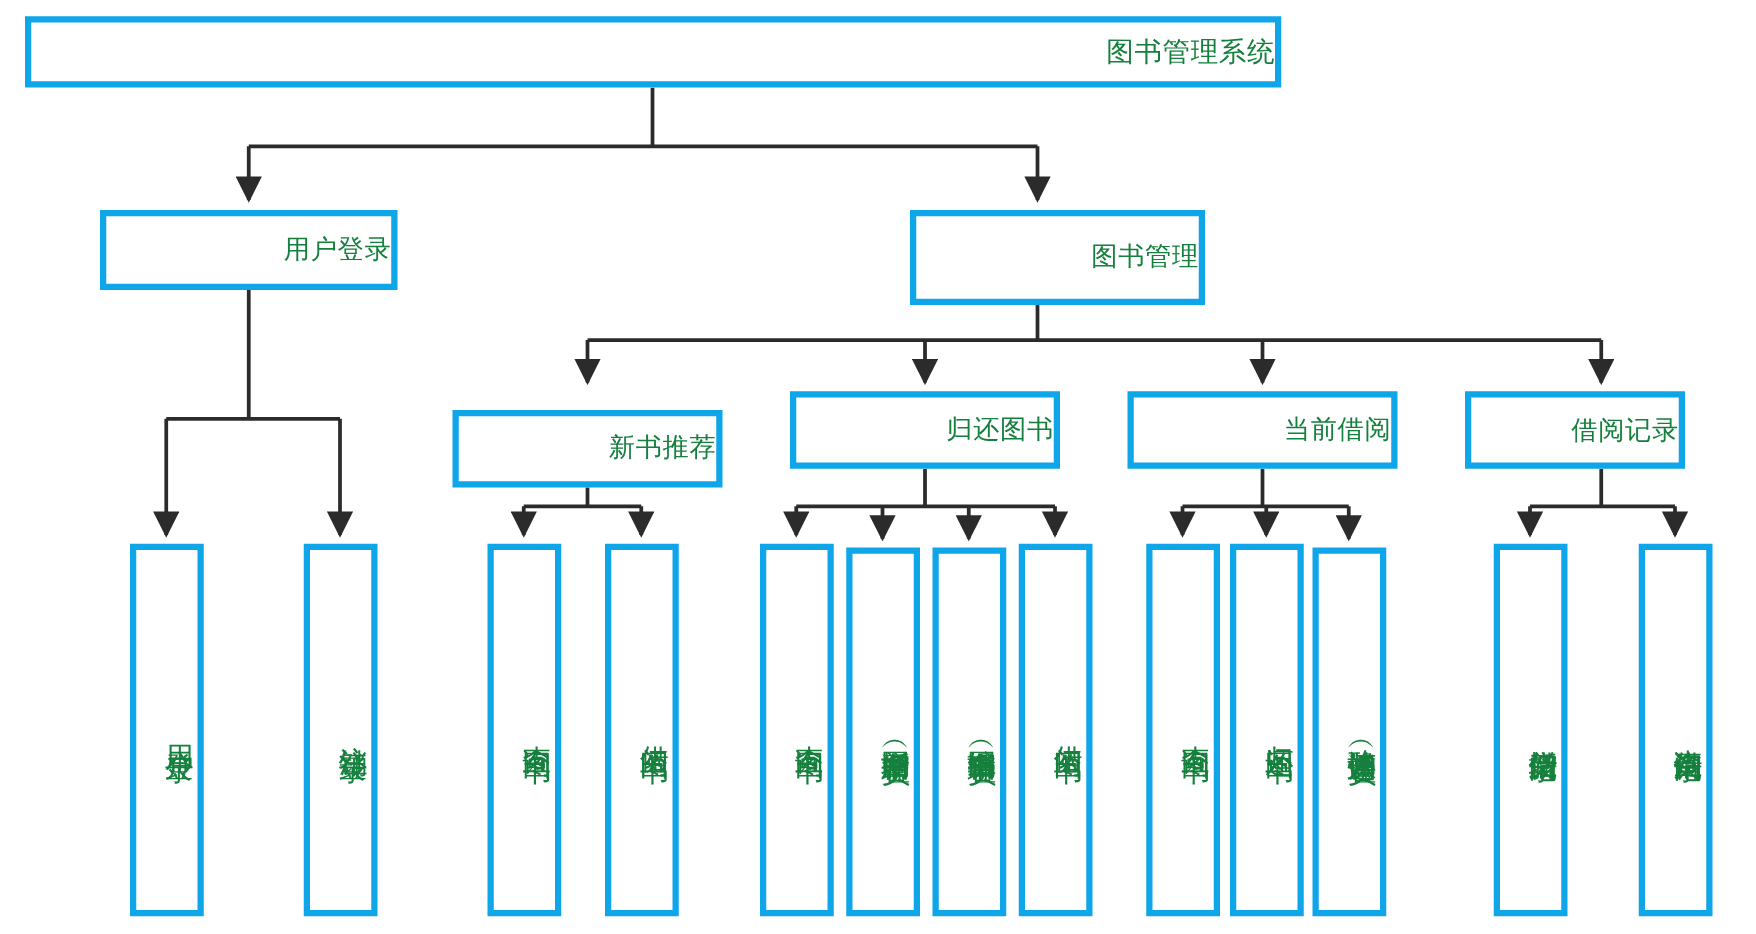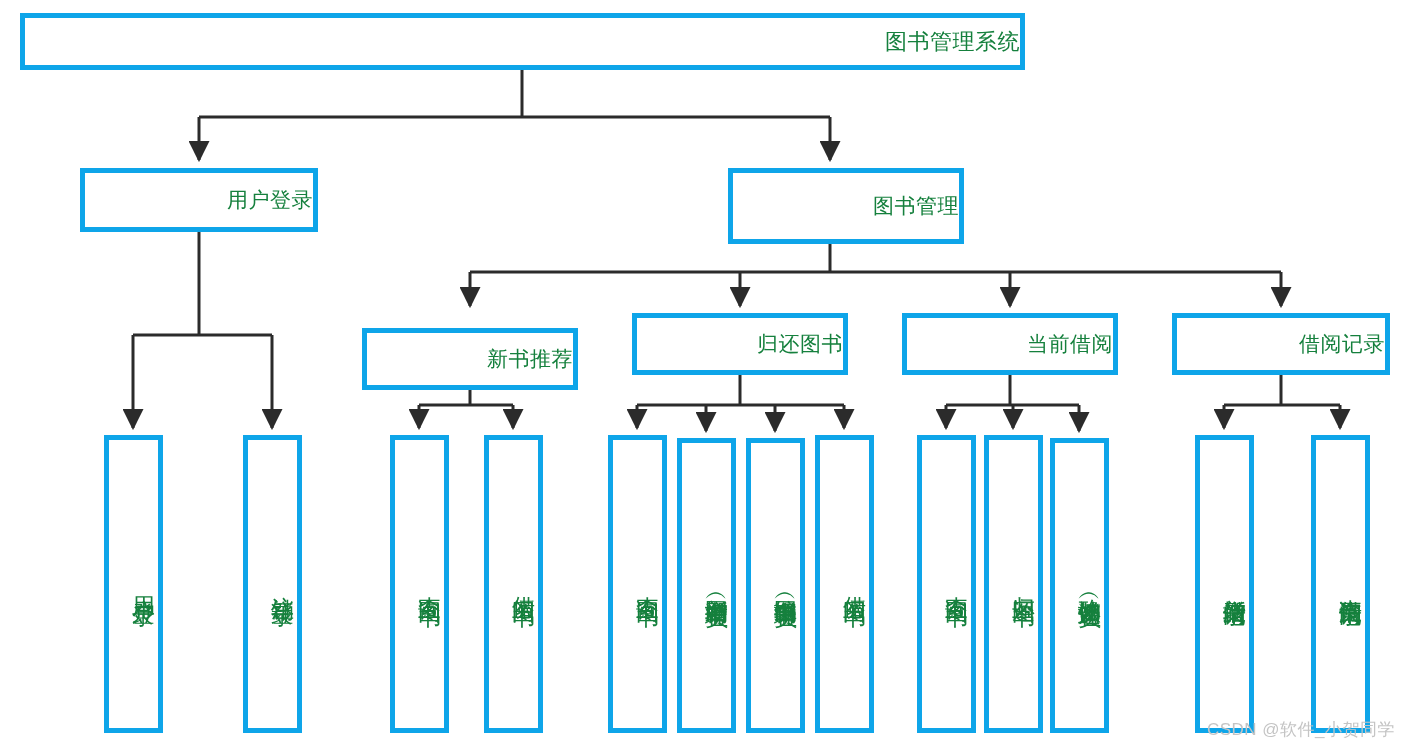--- a/index.html
+++ b/index.html
@@ -149,21 +149,21 @@
   </div>
 
   <div class="node horiz" style="left:632px; top:313px; width:216px; height:62px;">
     <span class="label">归还图书</span>
   </div>
 
   <div class="node horiz" style="left:902px; top:313px; width:216px; height:62px;">
     <span class="label">当前借阅</span>
   </div>
 
-  <div class="node horiz" style="left:1172px; top:313px; width:218px; height:62px;font-family:Liberation Serif, serif;">
+  <div class="node horiz" style="left:1172px; top:313px; width:176px; height:62px;font-family:Liberation Serif, serif;">
     <span class="label">借阅记录</span>
   </div>
 
   <div class="node vert" style="left:104px; top:435px; width:59px; height:298px;">
     <span class="label">用户登录</span>
   </div>
 
   <div class="node vert" style="left:243px; top:435px; width:59px; height:298px;">
     <span class="label">注销登录</span>
   </div>
@@ -205,15 +205,14 @@
   </div>
 
   <div class="node vert tight" style="left:1195px; top:435px; width:59px; height:298px;">
     <span class="label">新增借阅记录</span>
   </div>
 
   <div class="node vert tight" style="left:1311px; top:435px; width:59px; height:298px;">
     <span class="label">查询借阅记录</span>
   </div>
 
-  <div id="watermark">CSDN @软件_小贺同学</div>
 
 </div>
 
 </body></html>

